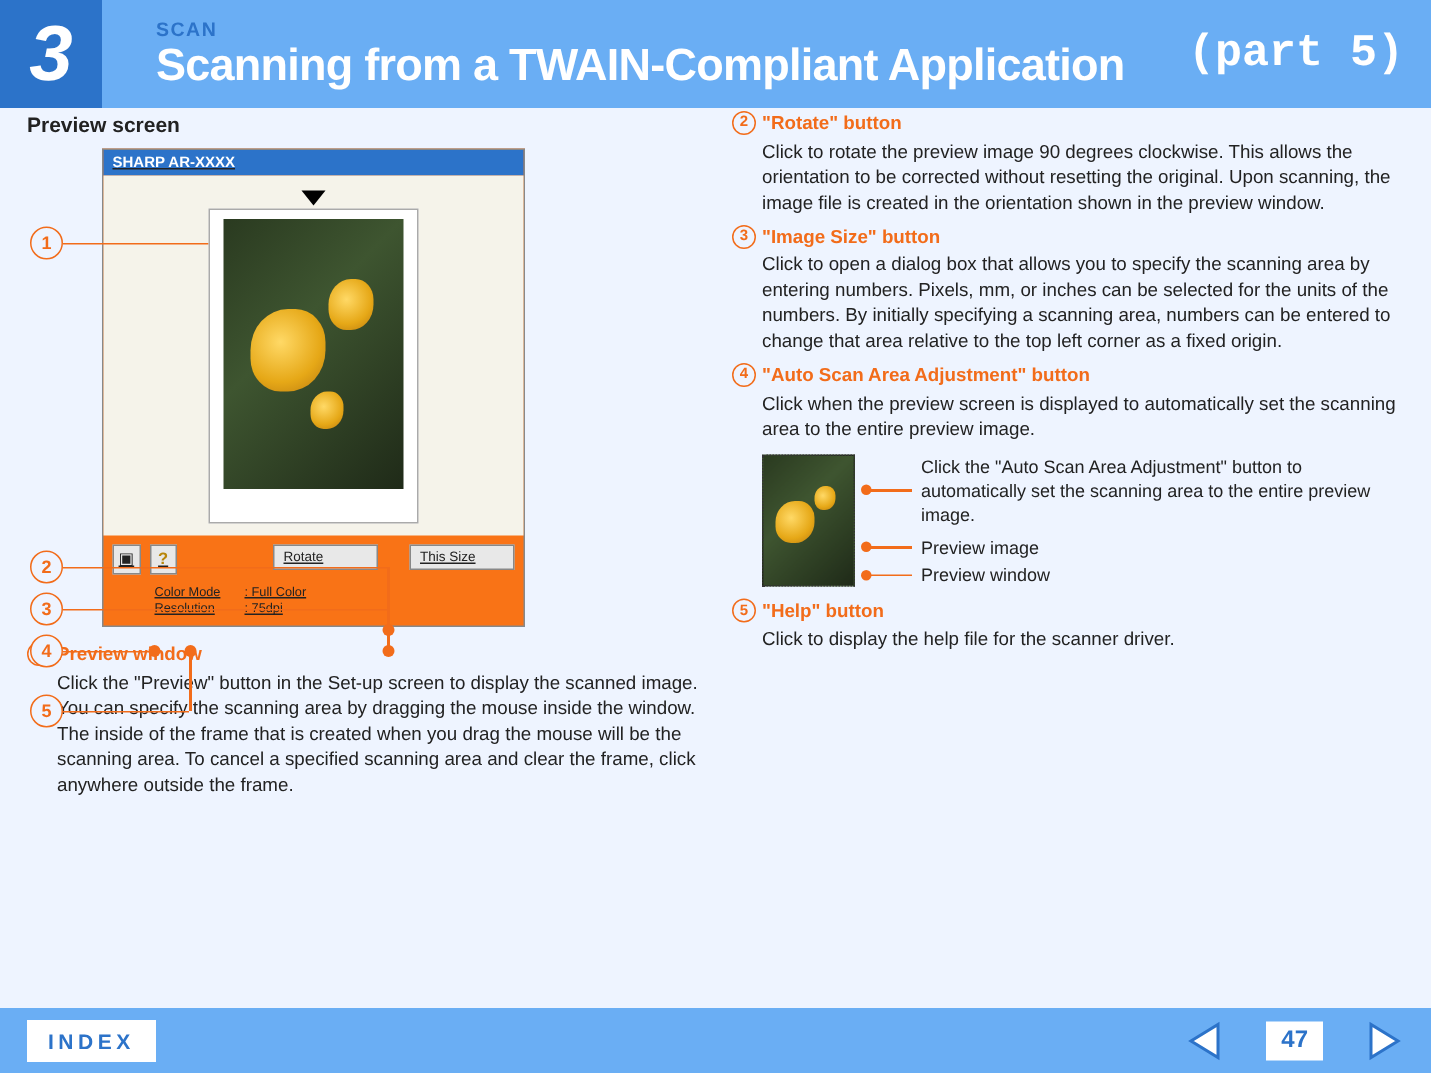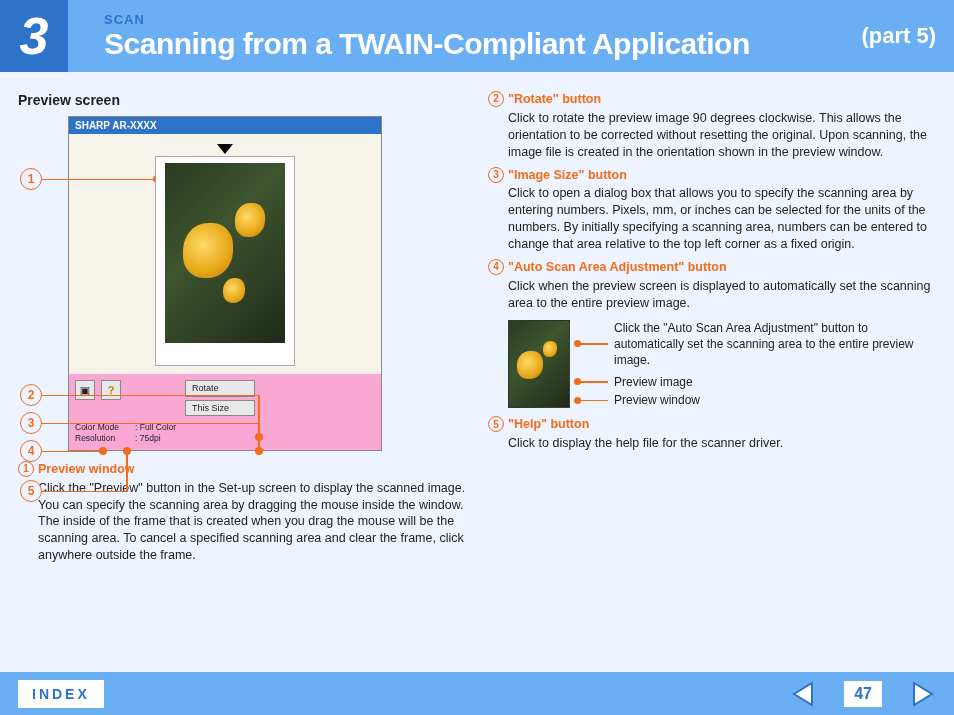--- a/index.html
+++ b/index.html
@@ -3,40 +3,40 @@
 <meta charset="utf-8">
 <style>
   * { box-sizing: border-box; margin: 0; padding: 0; }
   body { font-family: Arial, Helvetica, sans-serif; background: #fff; width: 954px; }
   .header { background: #6aaef4; display: flex; align-items: center; padding: 0 18px 0 0; height: 72px; }
   .chapnum-box { background: #2c73c9; width: 68px; height: 72px; display: flex; align-items: center; justify-content: center; }
   .chapnum { color: #fff; font-size: 52px; font-style: italic; font-weight: bold; }
   .header-text { margin-left: 36px; flex: 1; }
   .header-small { color: #2c73c9; font-size: 13px; font-weight: bold; letter-spacing: 1px; }
   .header-title { color: #fff; font-size: 30px; font-weight: bold; letter-spacing: -0.5px; }
-  .header-part { color: #fff; font-size: 22px; font-weight: bold; }
-  .page-body { background: #eef4ff; padding: 19px 18px 10px 18px; display: flex; gap: 22px; min-height: 600px; }
+  .header-part { color: #fff; font-size: 30px; font-weight: bold; font-family: Liberation Mono, monospace; }
+  .page-body { background: #eef4ff; padding: 2px 18px 10px 18px; display: flex; gap: 22px; min-height: 600px; }
   .col { flex: 1; font-size: 12.5px; line-height: 1.35; color: #222; }
   .section-label { font-weight: bold; font-size: 14px; margin-bottom: 6px; }
   .preview-shot { position: relative; margin-left: 50px; margin-bottom: 10px; }
-  .preview-window { width: 314px; background: #f9a8d4; border: 1px solid #888; }
+  .preview-window { width: 282px; background: #f97316; border: 1px solid #888; text-decoration: underline; }
   .preview-titlebar { background: #2c73c9; color: #fff; font-size: 10px; padding: 2px 6px; font-weight: bold; }
   .preview-canvas { background: #f5f3ea; padding: 10px 30px 8px 30px; display: flex; flex-direction: column; align-items: center; }
   .triangle-down { width: 0; height: 0; border-left: 8px solid transparent; border-right: 8px solid transparent; border-top: 10px solid #000; margin-bottom: 2px; }
   .scan-area { width: 140px; height: 210px; background: #fff; border: 1px solid #aaa; display: flex; align-items: flex-start; justify-content: center; position: relative; }
   .photo { width: 120px; height: 180px; margin-top: 6px; background: linear-gradient(135deg, #2a3a20 0%, #3e5530 40%, #1f2a18 100%); position: relative; overflow: hidden; }
   .flower { position: absolute; background: radial-gradient(circle at 40% 40%, #ffd966, #e6a817 60%, #b87810 100%); border-radius: 50% 40% 50% 40%; }
   .f1 { width: 50px; height: 55px; left: 18px; top: 60px; }
   .f2 { width: 30px; height: 34px; left: 70px; top: 40px; }
   .f3 { width: 22px; height: 25px; left: 58px; top: 115px; }
   .preview-bottom { display: flex; gap: 6px; padding: 6px 6px 4px 6px; align-items: flex-start; }
   .icon-btn { width: 20px; height: 20px; background: #e8e8e8; border: 1px solid #888; font-size: 11px; display: flex; align-items: center; justify-content: center; }
-  .small-btns { display: flex; flex-direction: column; gap: 3px; margin-left: 58px; }
+  .small-btns { display: flex; flex-direction: row; gap: 21px; margin-left: 58px; }
   .small-btn { background: #e8e8e8; border: 1px solid #888; font-size: 9px; padding: 1px 6px; width: 70px; }
-  .info-block { font-size: 8.5px; padding: 2px 6px 6px 6px; line-height: 1.3; }
+  .info-block { font-size: 8.5px; padding: 2px 6px 6px 6px; line-height: 1.3; margin-left: 28px; }
   .info-row { display: flex; }
   .info-label { width: 60px; }
   .callout { position: absolute; width: 22px; height: 22px; border: 1.5px solid #f26c1a; border-radius: 50%; display: flex; align-items: center; justify-content: center; color: #f26c1a; font-size: 12px; font-weight: bold; background: #eef4ff; }
   .c1 { left: -48px; top: 52px; }
   .c2 { left: -48px; top: 268px; }
   .c3 { left: -48px; top: 296px; }
   .c4 { left: -48px; top: 324px; }
   .c5 { left: -48px; top: 364px; }
   .lead-line { position: absolute; background: #f26c1a; height: 1.5px; }
   .l1 { left: -26px; top: 63px; width: 114px; }

